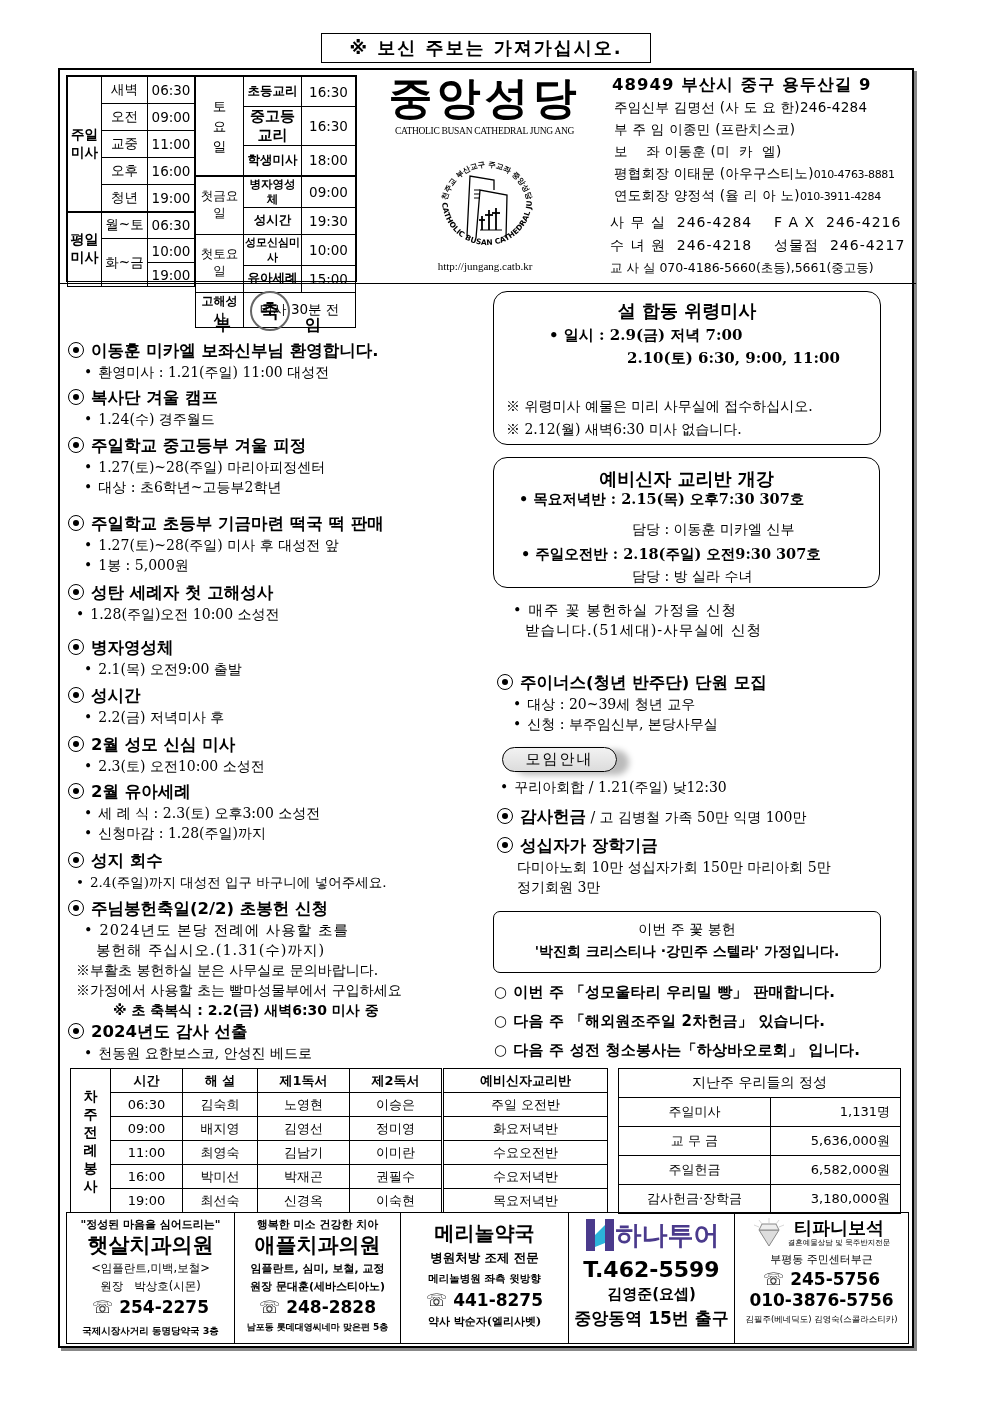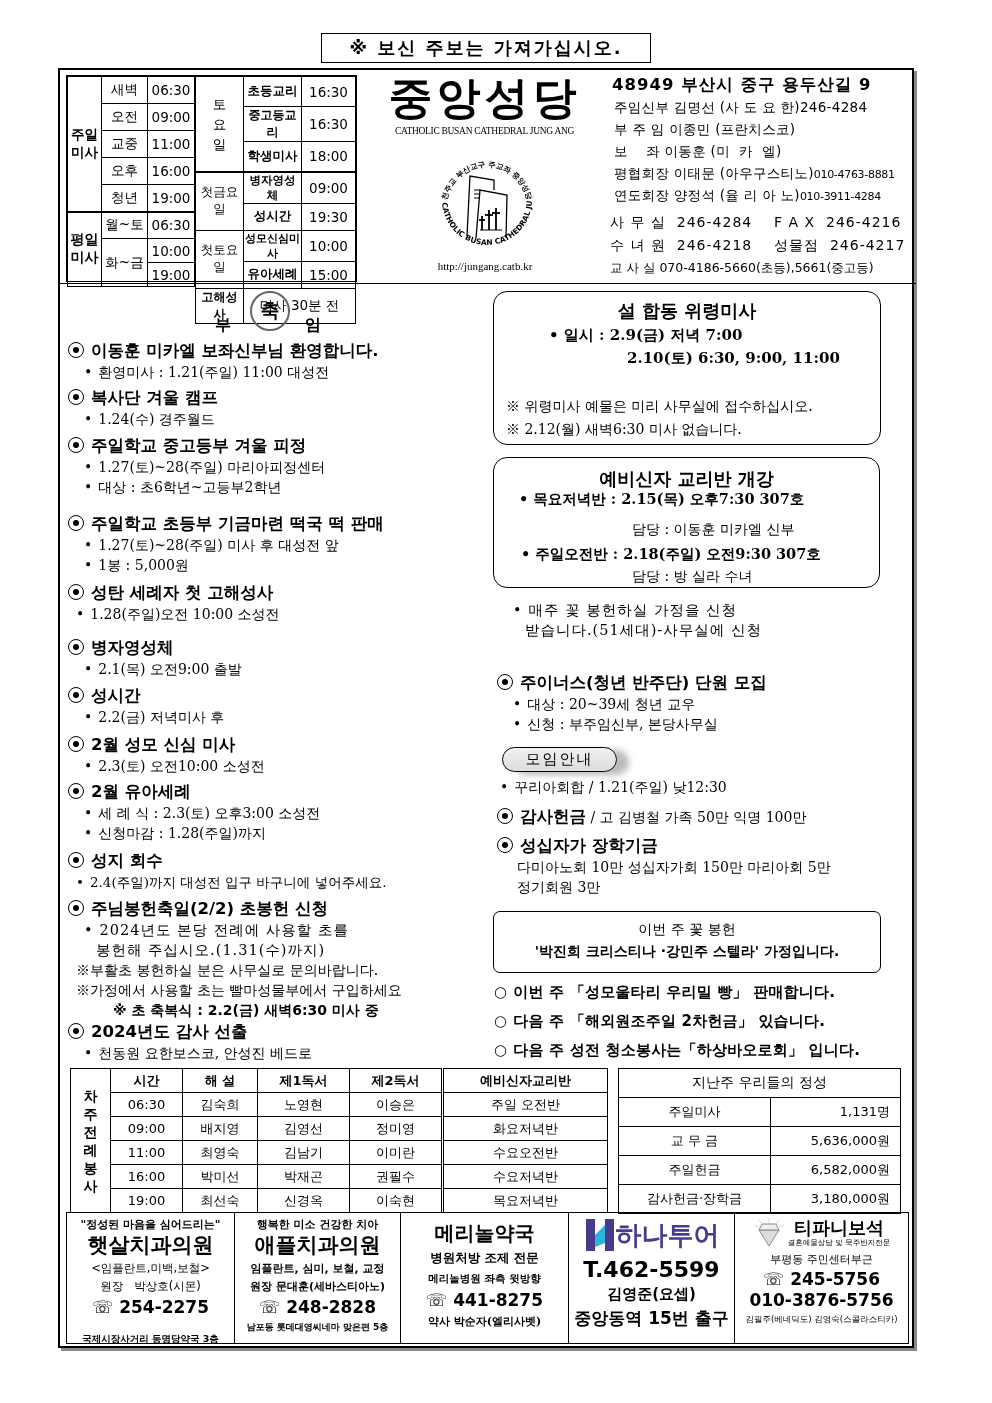--- a/index.html
+++ b/index.html
@@ -114,21 +114,21 @@
   <table class="mt" style="left:128px;top:0;width:161px;">
     <tbody>
         <tr>
       <td rowspan="3" style="width:48px;white-space:pre-line;line-height:20px;">토
 요
 일</td>
       <td class="b" style="width:58px;height:30px;">초등교리</td>
       <td>16:30</td>
     </tr>
     <tr>
-          <td class="b" style="height:30px;font-size:12px;">중고등교리</td>
+          <td class="b" style="height:30px;font-size:15px;">중고등교리</td>
           <td>16:30</td>
         </tr>
     <tr>
           <td class="b" style="height:30px;">학생미사</td>
           <td>18:00</td>
         </tr>
     <tr style="border-top:2px solid #000;">
       <td rowspan="2" style="font-size: 12.5px; white-space: pre-line;">첫금요일</td>
       <td class="b" style="height:23px;font-size:11.5px;">병자영성체</td>
       <td>09:00</td>
@@ -393,21 +393,21 @@
 </tbody>
   </table>
 
 <div id="adrow" class="abs"></div>
 <div class="ad" style="left:67px;width:167px;border-left:none;">
   <div style="font-size:11px;margin-top:4px;font-weight:bold;">"정성된 마음을 심어드리는"</div>
   <div style="font-size:21px;font-weight:bold;line-height:26px;">햇살치과의원</div>
   <div style="font-size:11.5px;margin-top:3px;">&lt;임플란트,미백,보철&gt;</div>
   <div style="font-size:11.5px;margin-top:3px;white-space:pre;">원장   박상호(시몬)</div>
   <div style="font-size:17px;font-weight:bold;margin-top:3px;">☏ 254-2275</div>
-  <div style="font-size:9.5px;margin-top:16px;font-weight:bold;">국제시장사거리 동명당약국 3층</div>
+  <div style="font-size:9.5px;margin-top:8px;font-weight:bold;">국제시장사거리 동명당약국 3층</div>
 </div>
 <div class="ad" style="left:234px;width:166px;">
   <div style="font-size:11px;margin-top:4px;font-weight:bold;">행복한 미소 건강한 치아</div>
   <div style="font-size:21px;font-weight:bold;line-height:26px;">애플치과의원</div>
   <div style="font-size:11px;margin-top:3px;font-weight:bold;">임플란트, 심미, 보철, 교정</div>
   <div style="font-size:11px;margin-top:3px;font-weight:bold;">원장 문대훈(세바스티아노)</div>
   <div style="font-size:17px;font-weight:bold;margin-top:3px;">☏ 248-2828</div>
   <div style="font-size:9px;margin-top:4px;font-weight:bold;">남포동 롯데대영씨네마 맞은편 5층</div>
 </div>
 <div class="ad" style="left:400px;width:168px;">

